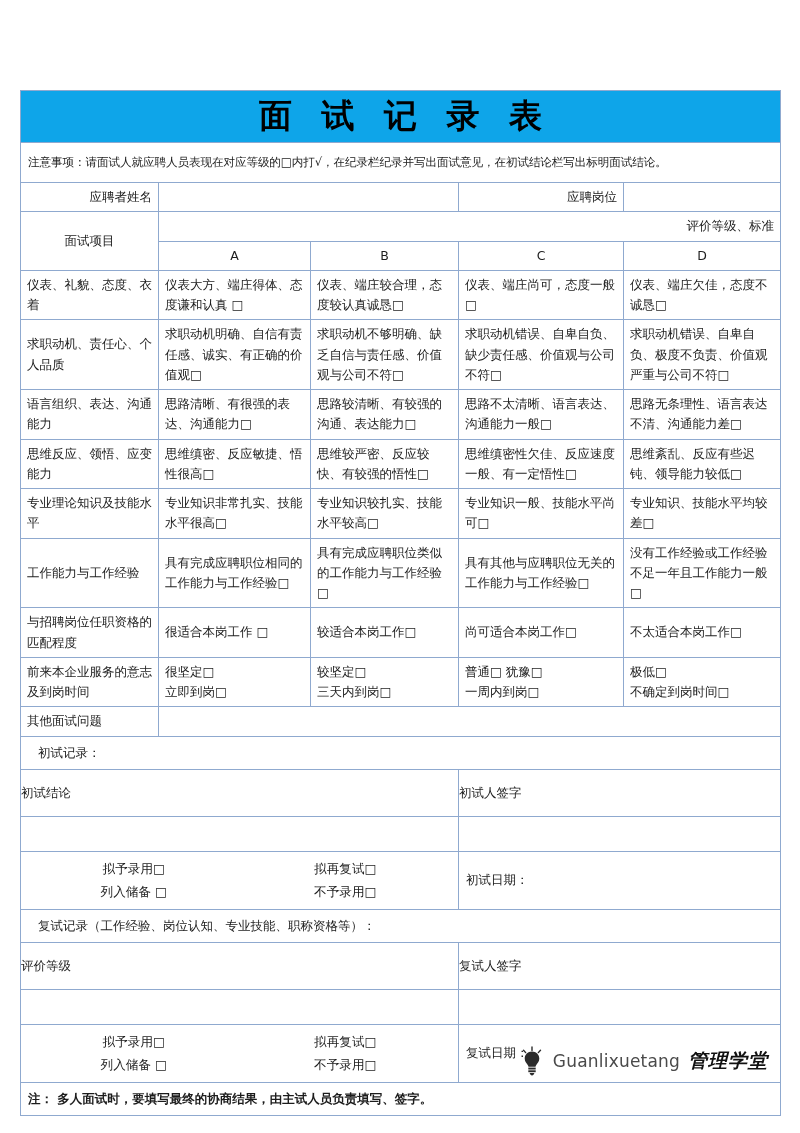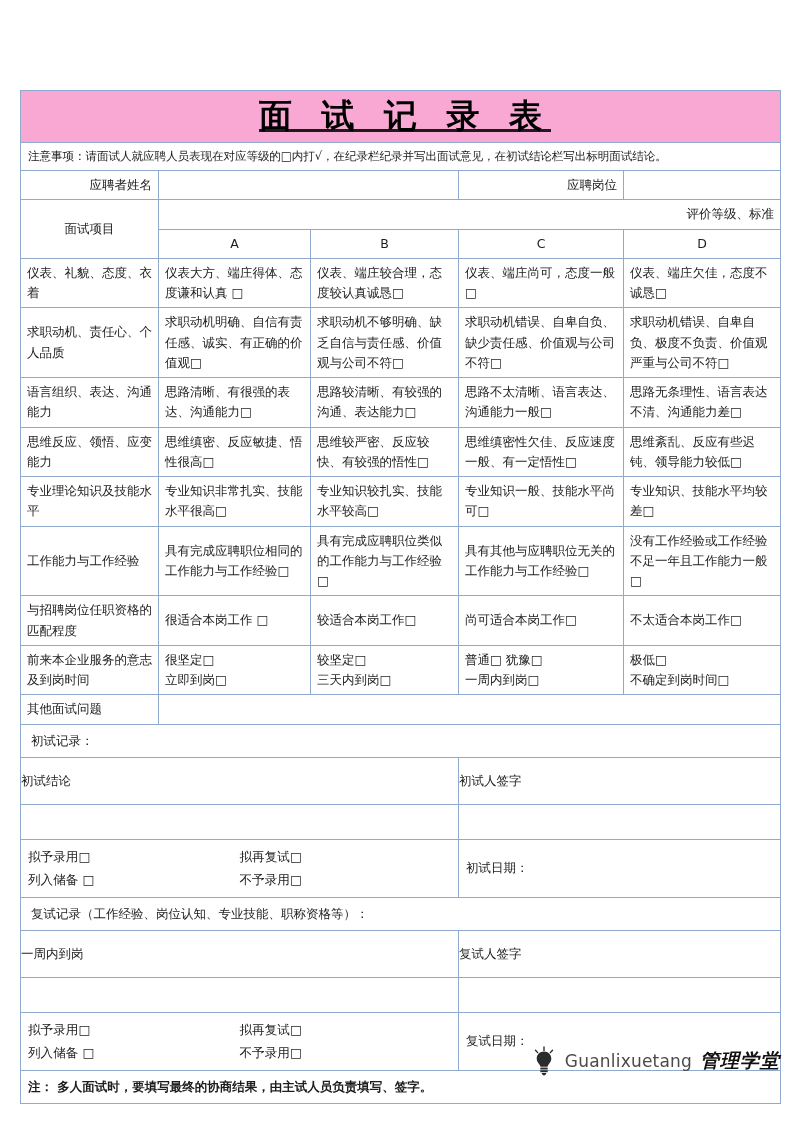--- a/index.html
+++ b/index.html
@@ -41,41 +41,40 @@
     padding: 4px 6px;
     vertical-align: middle;
     font-size: 12.5px;
     line-height: 1.62;
     color: #1c1c1c;
     word-break: break-all;
   }
 
   
   .title-band {
-    background: #f9a8d4;
+    background: #0ea5e9;
     text-align: center;
     padding: 4px 0 6px 0 !important;
     border: 1px solid #8fa9cf !important;
-    text-decoration: underline;
   }
   .title-text {
     font-family: "DejaVu Serif", "Liberation Serif", serif;
     font-weight: bold;
     font-size: 33px;
     letter-spacing: 9px;
     color: #000000;
     line-height: 1.25;
     display: block;
     text-indent: 9px;
   }
 
   
   .notice {
     font-size: 11.6px !important;
-    padding: 4px 7px !important;
+    padding: 10px 7px !important;
     line-height: 1.5;
     letter-spacing: -0.1px;
   }
   .lbl-ctr { text-align: right; }
 
   .cell-pad { padding: 5px 7px !important; }
 
   .band-head {
     text-align: right;
     font-size: 13px;
@@ -95,58 +94,59 @@
     line-height: 1.65;
     margin-top: 19px;
   }
   .crit-text {
     font-size: 12.4px;
     line-height: 1.68;
   }
 
   .sec-title {
     font-size: 13px;
-    padding: 6px 10px !important;
+    padding: 6px 17px !important;
   }
   .sub-head {
     text-align: left;
     font-size: 13px;
     padding: 13px 0 !important;
   }
   .empty-row td { height: 26px; }
 
   .opt-grid {
     display: flex;
     flex-wrap: wrap;
     font-size: 12.6px;
     line-height: 1.85;
   }
   .opt-grid .opt {
     width: 50%;
     box-sizing: border-box;
+    text-align: center;
   }
   .date-line {
     font-size: 12.6px;
   }
   .note-row {
     font-size: 12.6px;
     padding: 6px 7px !important;
     font-weight: bold;
   }
 
   
   .footer {
     position: absolute;
     left: 0;
     top: 1046px;
     width: 800px;
     display: flex;
     justify-content: flex-end;
     align-items: center;
-    padding-right: 20px;
+    padding-right: 32px;
     box-sizing: border-box;
   }
   .logo-wrap {
     display: flex;
     align-items: center;
     gap: 8px;
   }
   .bulb-icon {
     width: 26px;
     height: 30px;
@@ -298,21 +298,21 @@
               <span class="opt box-glyph">不予录用□</span>
             </div>
           </td>
           <td colspan="2" class="cell-pad date-line">初试日期：</td>
         </tr>
 
         <tr>
           <td class="sec-title" colspan="5">复试记录（工作经验、岗位认知、专业技能、职称资格等）：</td>
         </tr>
         <tr>
-          <td class="sub-head" colspan="3">一周内到岗</td>
+          <td class="sub-head" colspan="3">评价等级</td>
           <td class="sub-head" colspan="2">复试人签字</td>
         </tr>
         <tr class="empty-row">
           <td colspan="3"></td>
           <td colspan="2"></td>
         </tr>
         <tr>
           <td colspan="3" class="cell-pad">
             <div class="opt-grid">
               <span class="opt box-glyph">拟予录用□</span>

